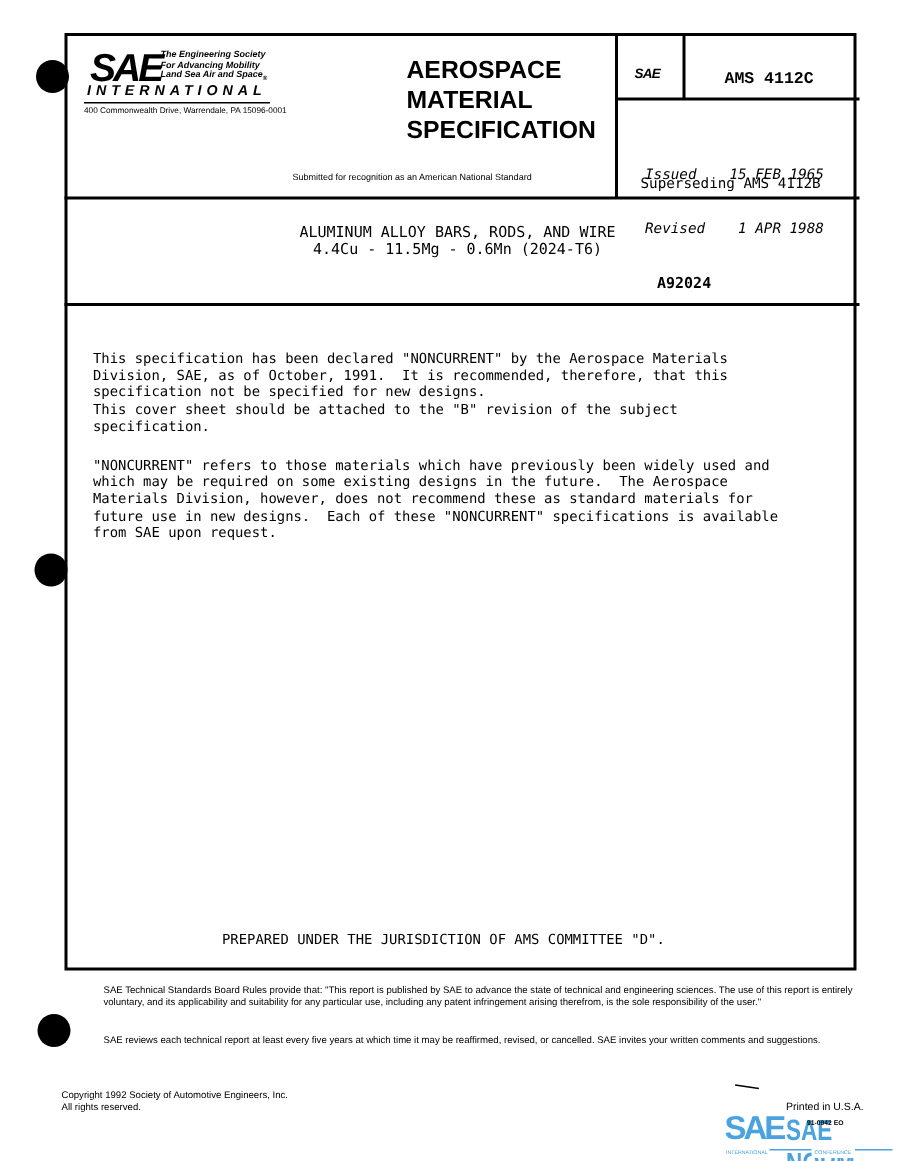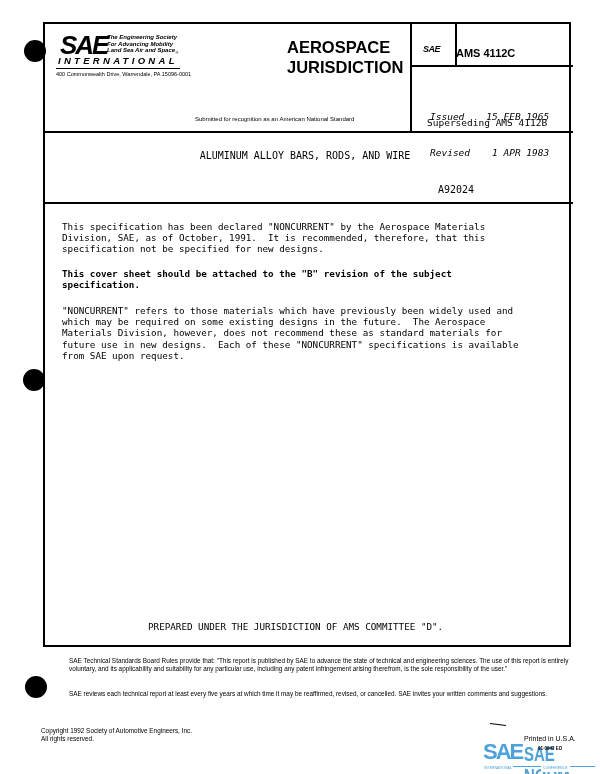--- a/index.html
+++ b/index.html
@@ -41,44 +41,46 @@
   <div class="tagline" style="position:absolute;left:47px;top:0;width:90px;">
     <div>The Engineering Society</div>
     <div>For Advancing Mobility</div>
     <div><span>Land Sea Air and Space</span><sub style="font-size:4px;">®</sub></div>
   </div>
 </div>
 <div class="abs intl" style="left:58px;top:55px;">INTERNATIONAL</div>
 <div class="abs" style="left:56px;top:68px;width:124px;height:1px;background:#000;"></div>
 <div class="abs addr" style="left:56px;top:71px;">400 Commonwealth Drive, Warrendale, PA 15096-0001</div>
 
-<div class="abs big-title" style="left:271px;top:37px;margin-left:16px;">
+<div class="abs big-title" style="left:271px;top:37px;">
   <div>AEROSPACE</div>
-  <div>JURISDICTION</div>
+  <div>MATERIAL</div>
+  <div>SPECIFICATION</div>
 </div>
 <div class="abs submitted" style="left:195px;top:116px;">Submitted for recognition as an American National Standard</div>
 
 <div class="abs sae-logo" style="left:423px;top:44px;font-size:9px;letter-spacing:-0.5px;">SAE</div>
-<div class="abs amsnum" style="left:456px;top:47px;">AMS 4112C</div>
+<div class="abs amsnum" style="left:483px;top:47px;font-family:Liberation Mono, monospace;">AMS 4112C</div>
 
 <div class="abs dates" style="left:430px;top:87px;font-style:italic;">
   <div><span>Issued</span><span style="display:inline-block;width:22px;"></span><span>15 FEB 1965</span></div>
-  <div><span>Revised</span><span style="display:inline-block;width:22px;"></span><span>1 APR 1983</span></div>
+  <div><span>Revised</span><span style="display:inline-block;width:22px;"></span><span>1 APR 1988</span></div>
 </div>
 <div class="abs dates" style="left:427px;top:117px;">Superseding AMS 4112B</div>
 
 <div class="abs title-block" style="left:160px;top:150px;width:290px;">
   <div>ALUMINUM ALLOY BARS, RODS, AND WIRE</div>
+  <div>4.4Cu - 11.5Mg - 0.6Mn (2024-T6)</div>
 </div>
-<div class="abs title-block" style="left:438px;top:184px;text-align:center;">A92024</div>
+<div class="abs title-block" style="left:438px;top:184px;text-align:center;font-weight:bold;">A92024</div>
 
-<div class="abs body-text" style="left:62px;top:221px;">This specification has been declared "NONCURRENT" by the Aerospace Materials
+<div class="abs body-text" style="left:62px;top:234px;">This specification has been declared "NONCURRENT" by the Aerospace Materials
 Division, SAE, as of October, 1991.  It is recommended, therefore, that this
 specification not be specified for new designs.</div>
-<div class="abs body-text" style="left:62px;top:268px;font-weight:bold;">This cover sheet should be attached to the "B" revision of the subject
+<div class="abs body-text" style="left:62px;top:268px;">This cover sheet should be attached to the "B" revision of the subject
 specification.</div>
 <div class="abs body-text" style="left:62px;top:305px;">"NONCURRENT" refers to those materials which have previously been widely used and
 which may be required on some existing designs in the future.  The Aerospace
 Materials Division, however, does not recommend these as standard materials for
 future use in new designs.  Each of these "NONCURRENT" specifications is available
 from SAE upon request.</div>
 <div class="abs body-text" style="left:148px;top:621px;">PREPARED UNDER THE JURISDICTION OF AMS COMMITTEE "D".</div>
 
 <div class="abs footer-text" style="left:69px;top:657px;width:505px;">SAE Technical Standards Board Rules provide that: "This report is published by SAE to advance the state of technical and engineering sciences. The use of this report is entirely voluntary, and its applicability and suitability for any particular use, including any patent infringement arising therefrom, is the sole responsibility of the user."</div>
 <div class="abs footer-text" style="left:69px;top:690px;width:505px;">SAE reviews each technical report at least every five years at which time it may be reaffirmed, revised, or cancelled. SAE invites your written comments and suggestions.</div>

